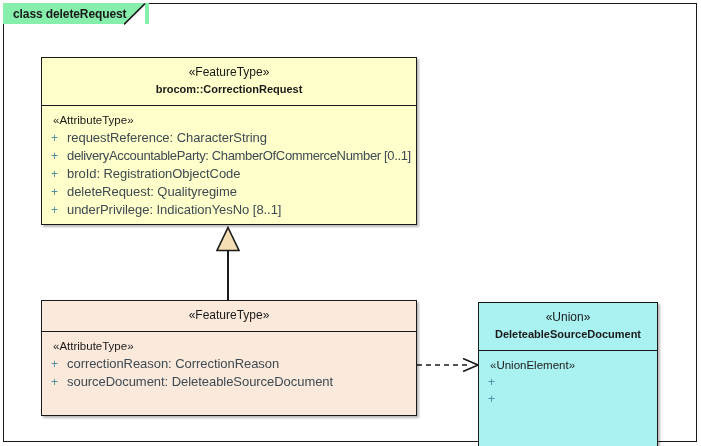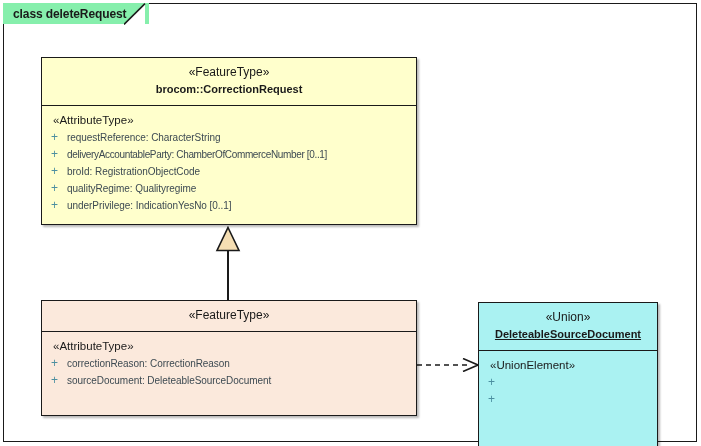--- a/index.html
+++ b/index.html
@@ -84,21 +84,20 @@
   }
   .umlbox .classname {
     font-size: 11px;
     font-weight: bold;
     color: #1a1a1a;
     line-height: 16px;
     white-space: nowrap;
     margin-top: 1px;
   }
   .umlbox .classname.underlined {
-    text-decoration: underline;
     text-align: center;
   }
   .umlbox .divider {
     border-top: 1.4px solid #1a1a1a;
     height: 0;
     font-size: 0;
     line-height: 0;
   }
   .umlbox .compartment {
     padding: 6px 15px 7px 0;
@@ -118,21 +117,21 @@
     white-space: nowrap;
   }
   .attr-vis {
     width: 25px;
     flex: 0 0 25px;
     text-align: center;
     font-size: 12px;
     color: #4c8fa0;
   }
   .attr-text {
-    font-size: 10px;
+    font-size: 13px;
     color: #3d4a52;
     letter-spacing: -0.05px;
   }
   .attr-text.squeeze {
     letter-spacing: -0.35px;
   }
 
   
   #box-correctionrequest {
     left: 41px;
@@ -228,25 +227,25 @@
       <div class="attr-row">
         <span class="attr-vis">+</span>
         <span class="attr-text squeeze">deliveryAccountableParty: ChamberOfCommerceNumber [0..1]</span>
       </div>
       <div class="attr-row">
         <span class="attr-vis">+</span>
         <span class="attr-text">broId: RegistrationObjectCode</span>
       </div>
       <div class="attr-row">
         <span class="attr-vis">+</span>
-        <span class="attr-text">qualityRegime: Qualityregime</span>
-      </div>
-      <div class="attr-row">
-        <span class="attr-vis">+</span>
-        <span class="attr-text">underPrivilege: IndicationYesNo [0..1]</span>
+        <span class="attr-text">deleteRequest: Qualityregime</span>
+      </div>
+      <div class="attr-row">
+        <span class="attr-vis">+</span>
+        <span class="attr-text">underPrivilege: IndicationYesNo [8..1]</span>
       </div>
     </div>
   </div>
 
   <div class="umlbox" id="box-deleterequest">
     <div class="head">
       <div class="stereotype">«FeatureType»</div>
     </div>
     <div class="divider"></div>
     <div class="compartment">

